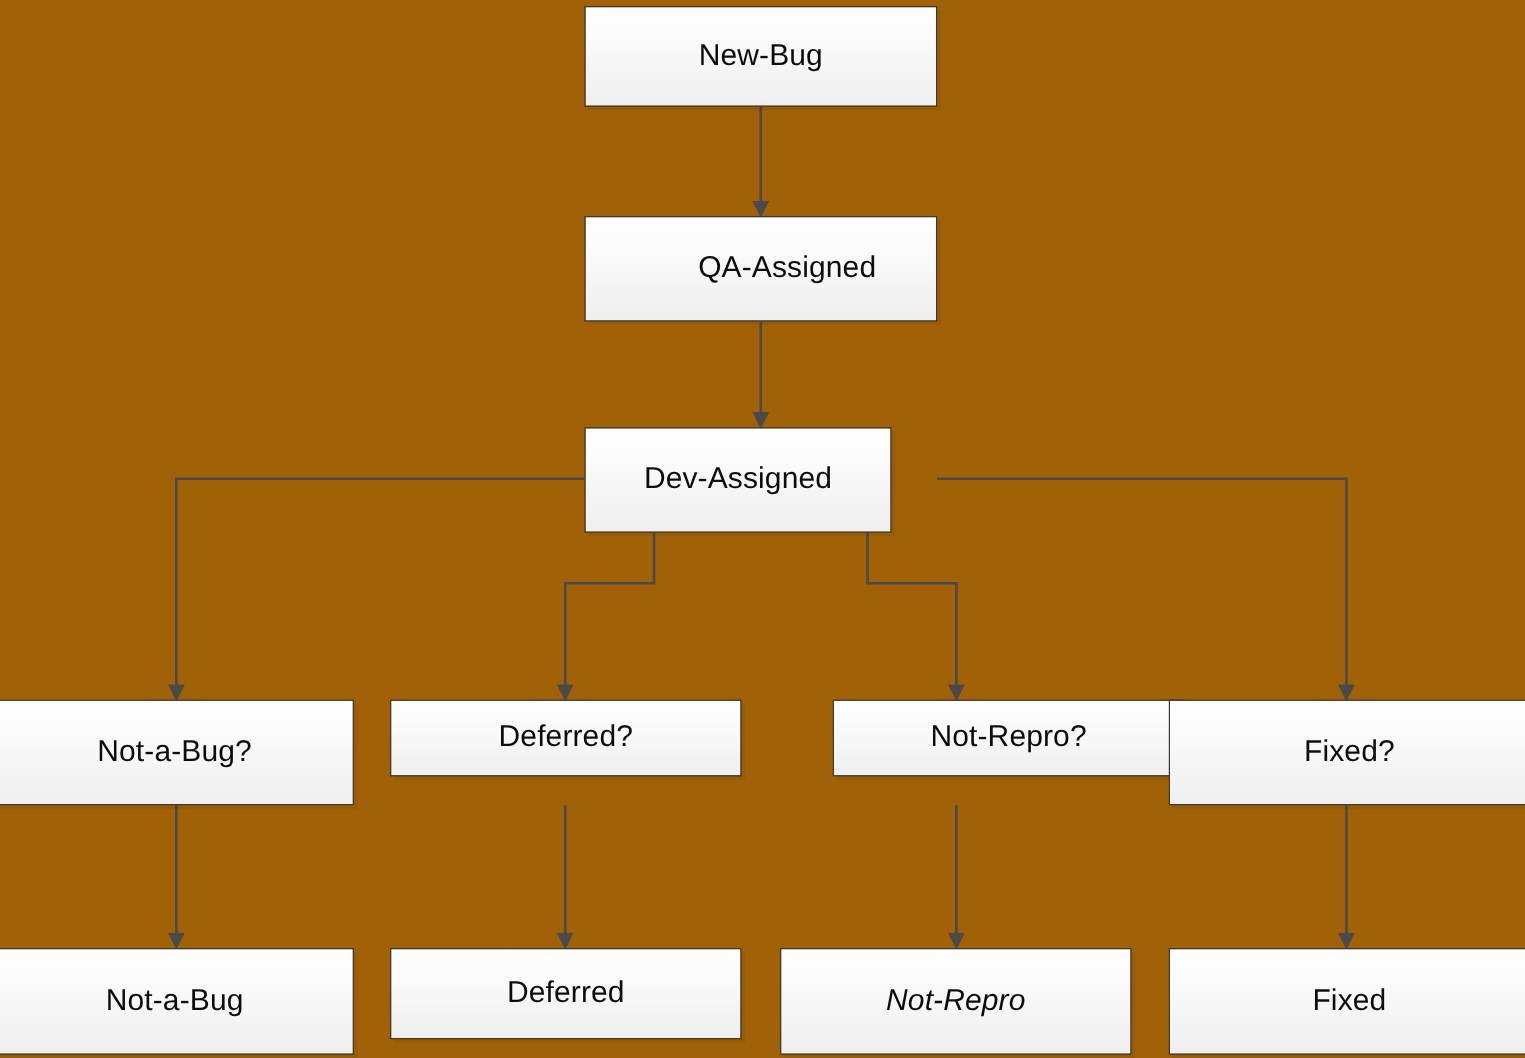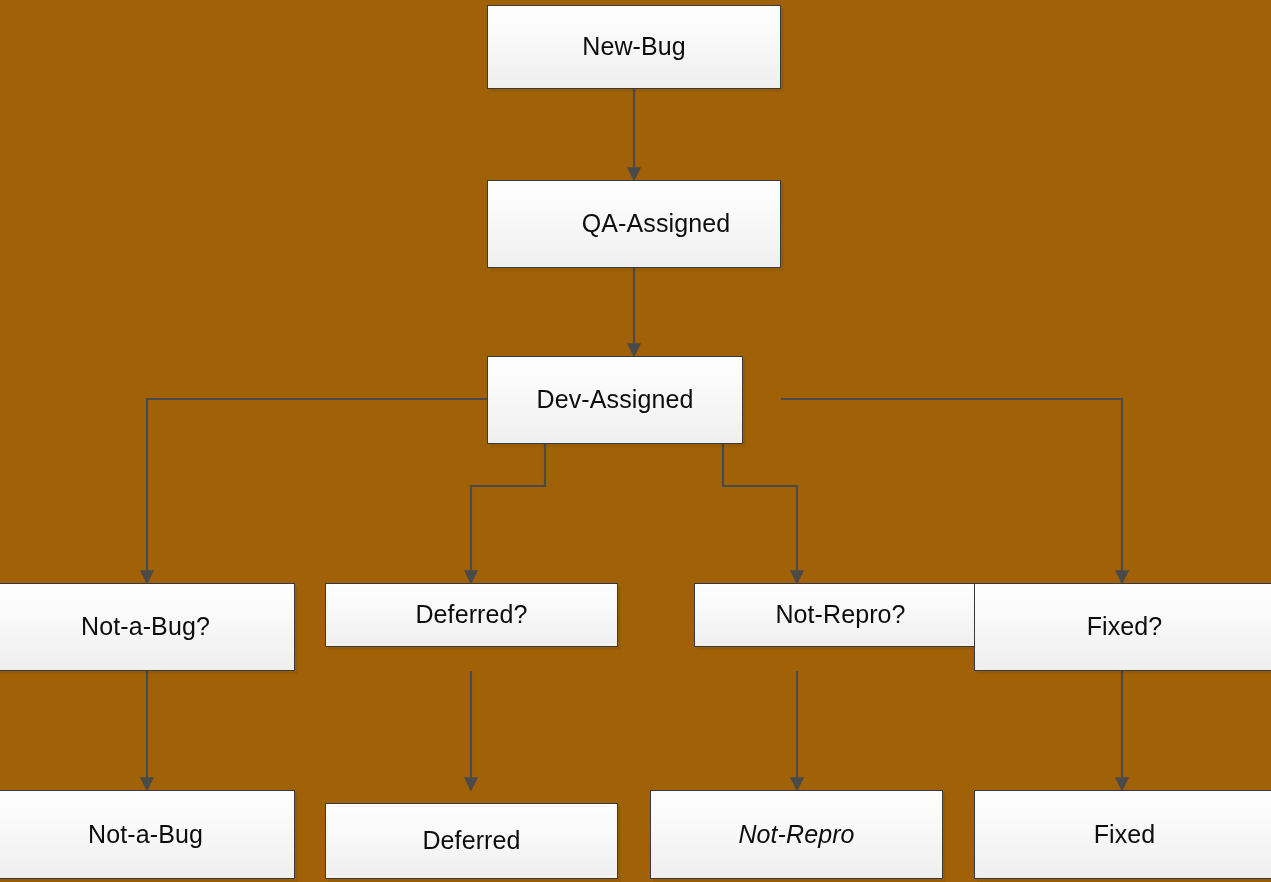--- a/index.html
+++ b/index.html
@@ -91,21 +91,21 @@
       </div>
       <div class="node" style="left: 650px; top: 583px; width: 293px; height: 64px; margin-left: 44px;">
         <span class="node-label">Not-Repro?</span>
       </div>
       <div class="node" style="left: 974px; top: 583px; width: 301px; height: 88px;">
         <span class="node-label">Fixed?</span>
       </div>
       <div class="node" style="left: -4px; top: 790px; width: 299px; height: 89px;">
         <span class="node-label">Not-a-Bug</span>
       </div>
-      <div class="node" style="left: 325px; top: 790px; width: 293px; height: 76px; margin-top: 13px;">
+      <div class="node" style="left: 325px; top: 790px; width: 293px; height: 76px;">
         <span class="node-label">Deferred</span>
       </div>
       <div class="node" style="left: 650px; top: 790px; width: 293px; height: 89px; font-style: italic;">
         <span class="node-label">Not-Repro</span>
       </div>
       <div class="node" style="left: 974px; top: 790px; width: 301px; height: 89px;">
         <span class="node-label">Fixed</span>
       </div>
     </div>
 

